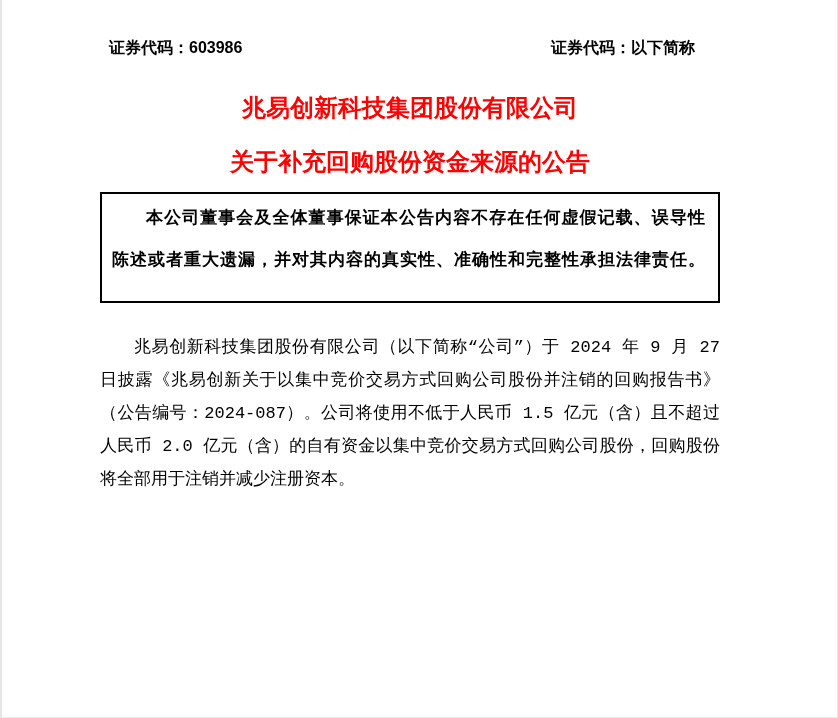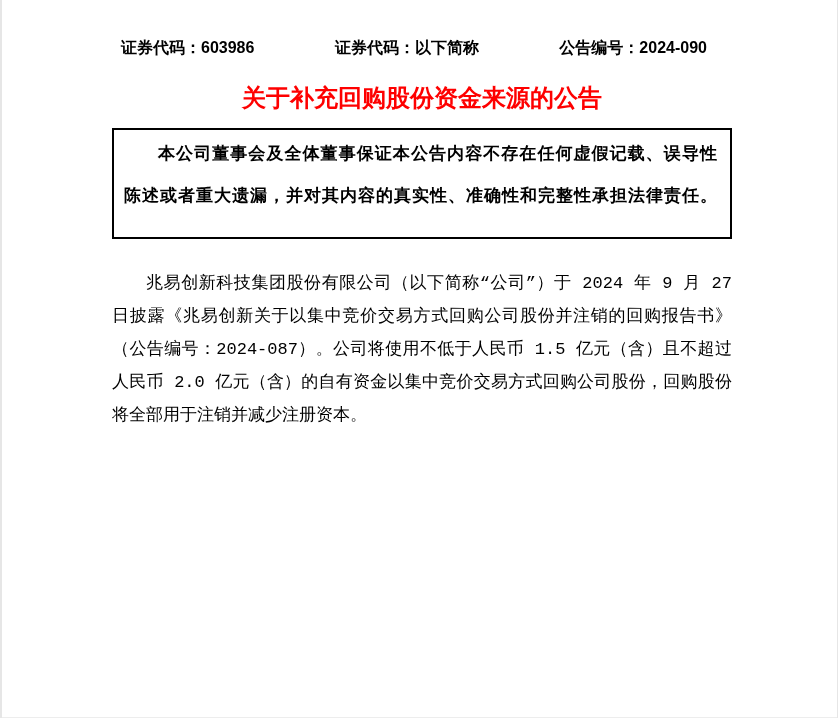--- a/index.html
+++ b/index.html
@@ -15,21 +15,21 @@
     position:absolute; inset:0;
     background:#fff;
   }
   .page-edge { position:absolute; background:var(--page-edge,#e6e6e6); }
   .edge-left   { left:0; top:0; width:2px;  height:100%; }
   .edge-right  { right:0; top:0; width:1px; height:100%; }
   .edge-bottom { left:0; bottom:0; width:100%; height:1px; opacity:.7; }
 
   .content {
     position:absolute;
-    left:112px; top:0;
+    left:100px; top:0;
     width:620px;
   }
   .doc-header {
     margin-top:38px;
     padding-left:9px; padding-right:25px;
     display:flex;
     justify-content:space-between;
     font-family:"Liberation Sans","DejaVu Sans",sans-serif;
     font-weight:bold;
     font-size:16px;
@@ -74,23 +74,23 @@
 <div class="page">
   <div class="page-edge edge-left"></div>
   <div class="page-edge edge-right"></div>
   <div class="page-edge edge-bottom"></div>
 
   <div class="content">
 
     <div class="doc-header">
       <span><span>证券代码：</span><span>603986</span></span>
       <span><span>证券代码：</span><span>以下简称</span></span>
-      <span><span>公告编号：</span><span>2024-090</span></span>
     </div>
 
+    <div class="doc-title title-company">兆易创新科技集团股份有限公司</div>
     <div class="doc-title title-subject">关于补充回购股份资金来源的公告</div>
 
     <div class="disclaimer-box">
       <span>本公司董事会及全体董事保证本公告内容不存在任何虚假记载、误导性陈述或者重大遗漏，并对其内容的真实性、准确性和完整性承担法律责任。</span>
     </div>
 
     <p class="body-paragraph para-1">兆易创新科技集团股份有限公司（以下简称“公司”）于 2024 年 9 月 27 日披露《兆易创新关于以集中竞价交易方式回购公司股份并注销的回购报告书》（公告编号：2024-087）。公司将使用不低于人民币 1.5 亿元（含）且不超过人民币 2.0 亿元（含）的自有资金以集中竞价交易方式回购公司股份，回购股份将全部用于注销并减少注册资本。</p>
 
   </div>
 </div>

